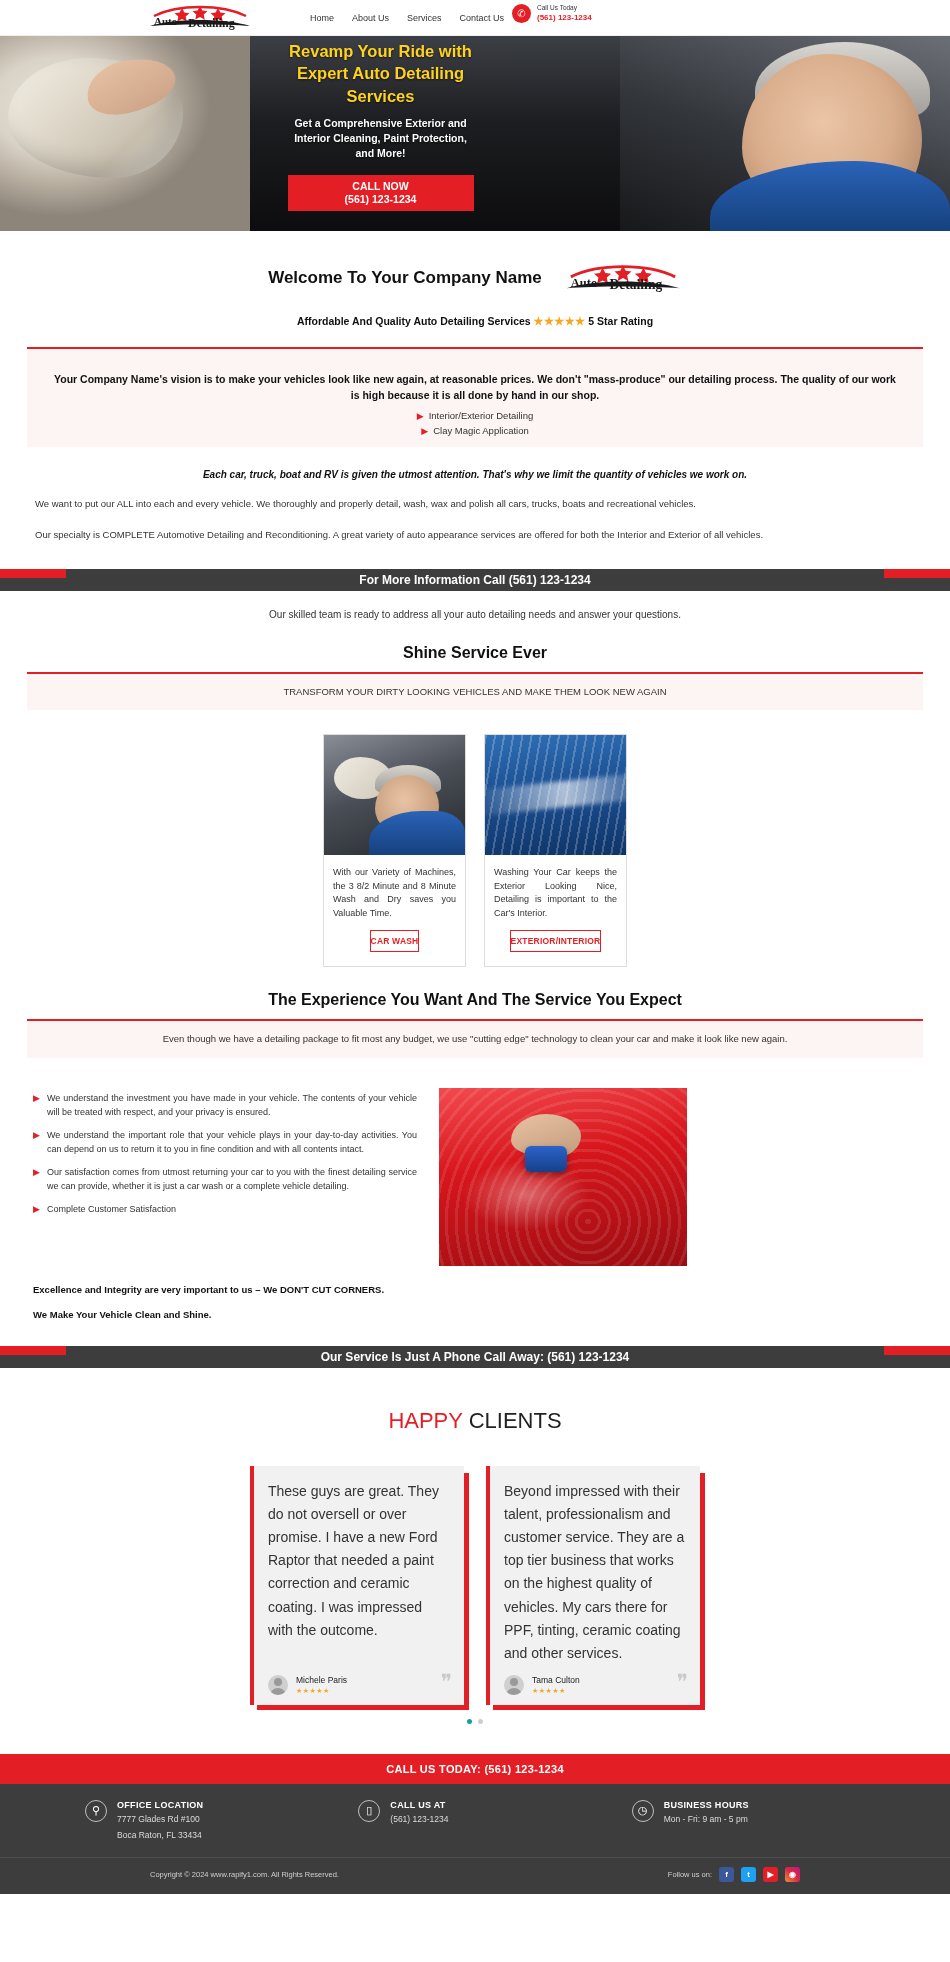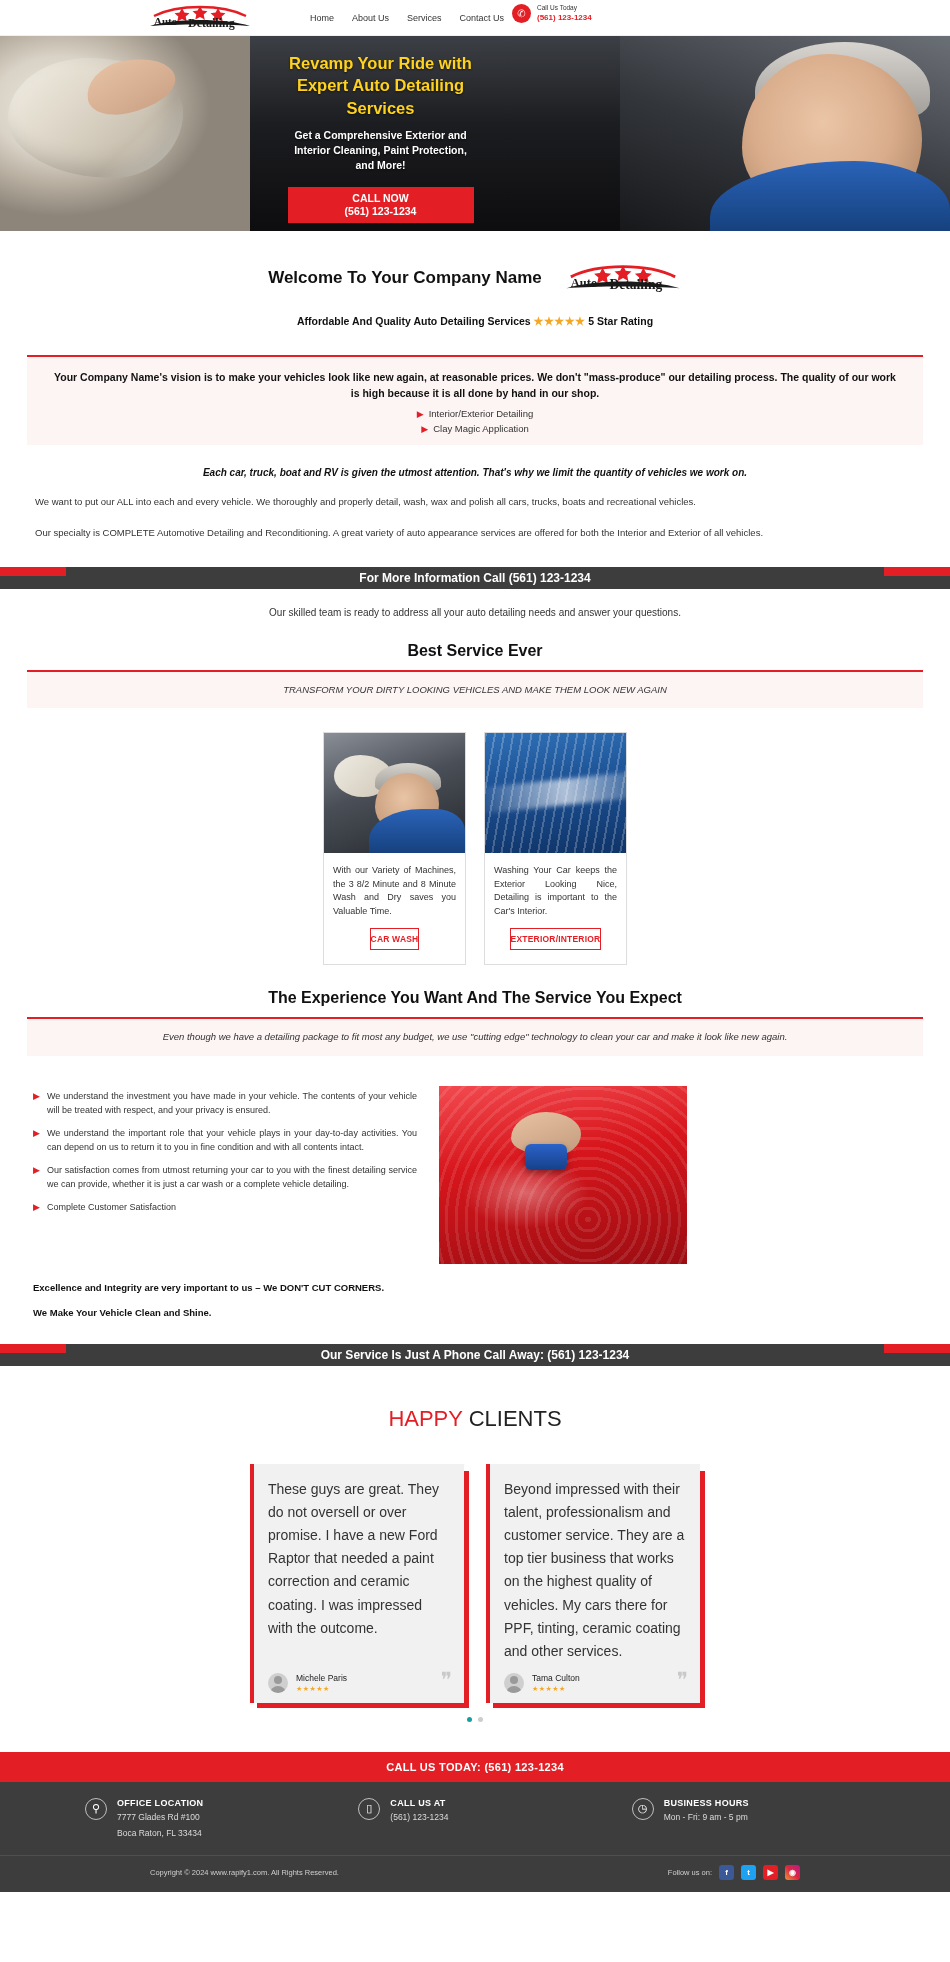--- a/index.html
+++ b/index.html
@@ -92,21 +92,21 @@
     position:absolute; right: 20px; top: 6px; width: 175px; height: 80px;
     background: linear-gradient(180deg,#d8d5d0,#9e9b96);
     border-radius: 58% 55% 30% 35% / 70% 70% 30% 30%;
   }
   .shoulder {
     position:absolute; right: 0px; bottom: 0px; width: 240px; height: 70px;
     background: linear-gradient(180deg,#2a63b8,#16417e);
     border-radius: 60% 40% 0 0 / 80% 70% 0 0;
   }
   .hero-content {
-    position:absolute; left: 283px; top: 16px; width: 195px;
+    position:absolute; left: 283px; top: 4px; width: 195px;
     text-align:center;
   }
   .hero-h1 {
     font-size: 16.5px; line-height:1.35; color: #ffd21e; font-weight: bold;
     text-shadow: 0 1px 2px rgba(0,0,0,.6);
   }
   .hero-sub {
     margin-top: 9px;
     font-size: 10.5px; line-height: 1.45; color:#fff; font-weight: bold;
     text-shadow: 0 1px 2px rgba(0,0,0,.7);
@@ -132,24 +132,24 @@
   .welcome-title { font-size: 17px; font-weight:bold; color:#111; }
   .rating-line {
     margin-top: 20px;
     font-size: 10.5px; font-weight:bold; color:#111;
   }
   .stars { color:#f5a623; letter-spacing:.5px; font-size: 11px; }
 
   .section-wrap { width: 896px; margin: 0 auto; }
 
   .vision-box {
-    margin-top: 17px;
+    margin-top: 9px;
     border-top: 2px solid #e31e24;
     background: #fdf4f4;
-    padding: 12px 26px 8px;
+    padding: 22px 26px 8px;
     text-align:center;
   }
   .vision-text { font-size: 10.5px; font-weight:bold; line-height: 1.55; color:#111; }
   .vision-list { margin-top: 4px; font-size: 9.5px; color:#333; }
   .vision-list li { list-style:none; line-height: 1.65; }
   .vision-list li .arrow { color:#e31e24; font-size:9px; margin-right:5px; }
 
   .italic-line {
     margin-top: 22px; padding: 0 8px;
     font-size: 10px; font-weight:bold; font-style: italic; color:#111; text-align:center;
@@ -176,21 +176,21 @@
     margin-top: 18px; text-align:center; font-size: 10px; color:#333;
   }
 
   .h2 {
     margin-top: 24px; text-align:center;
     font-size: 16px; font-weight:bold; color:#111;
   }
   .pink-band {
     margin-top: 10px; border-top: 2px solid #e31e24;
     background:#fdf4f4; padding: 11px 30px;
-    text-align:center; font-size: 9.5px; color:#333; line-height:1.55;font-style:italic;
+    text-align:center; font-size: 9.5px; color:#333; line-height:1.55;
   }
 
   
   .cards {
     margin-top: 24px;
     display:flex; gap: 18px; justify-content:center;
   }
   .card {
     width: 143px; border: 1px solid #ddd; background:#fff;
     display:flex; flex-direction:column;
@@ -424,21 +424,21 @@
   </div>
 
   <div class="darkbar">
     <div class="tab-l"></div>
     <div class="tab-r"></div>
     <span>For More Information Call  (561) 123-1234</span>
   </div>
 
   <div class="section-wrap">
     <div class="center-note">Our skilled team is ready to address all your auto detailing needs and answer your questions.</div>
-    <div class="h2">Best Service Ever</div>
+    <div class="h2">Shine Service Ever</div>
     <div class="pink-band">TRANSFORM YOUR DIRTY LOOKING VEHICLES AND MAKE THEM LOOK NEW AGAIN</div>
 
     <div class="cards">
 
       <div class="card card1">
         <div class="card-img">
           <div class="c-cloth"></div>
             <div class="c-hair"></div>
             <div class="c-face"></div>
             <div class="c-body"></div>

